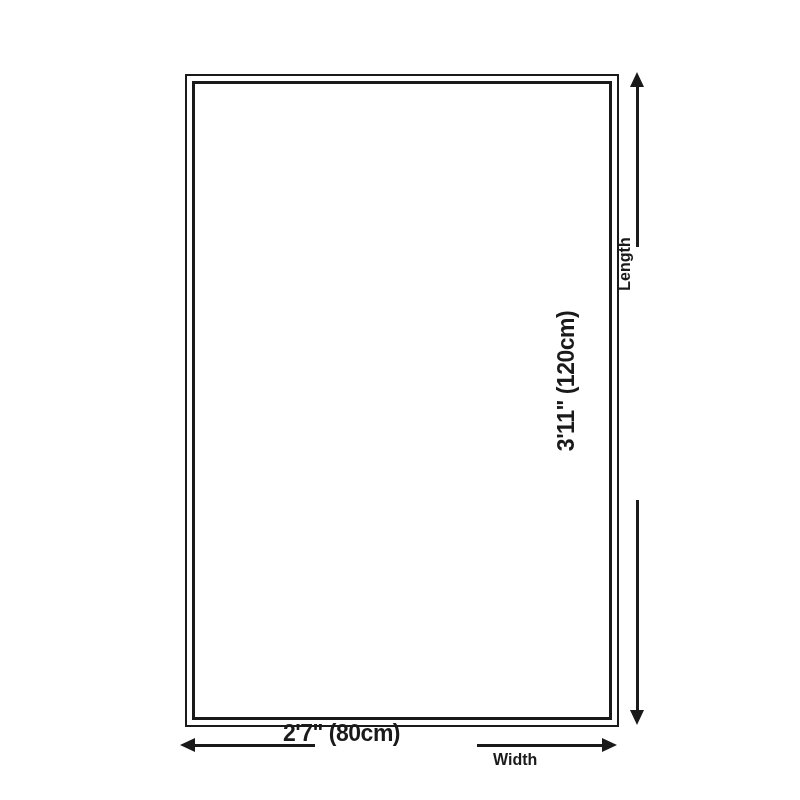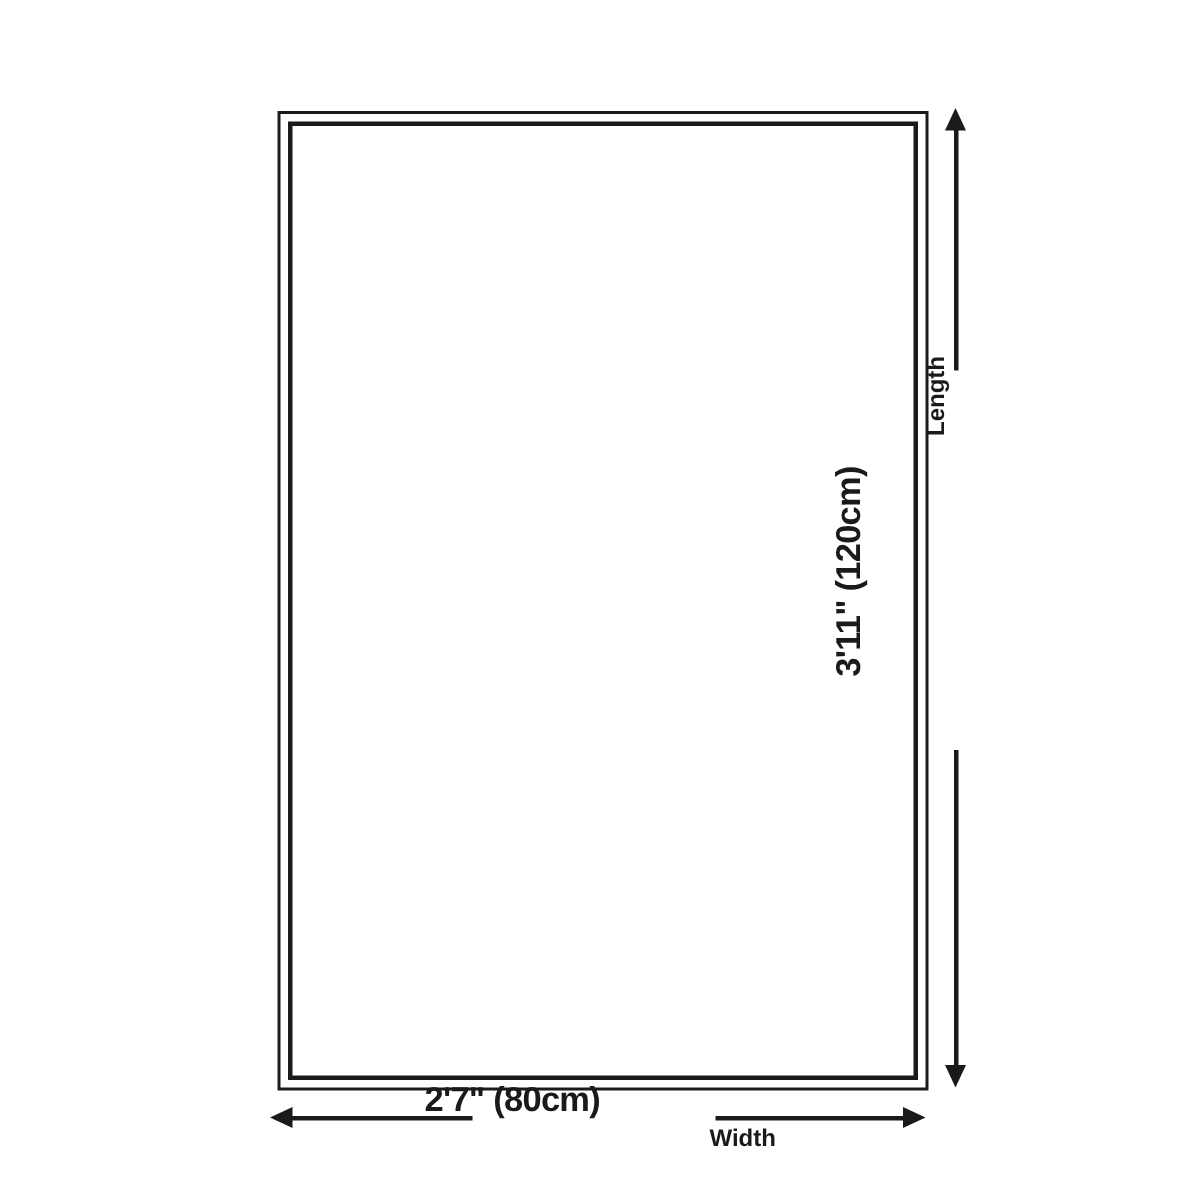--- a/index.html
+++ b/index.html
@@ -121,19 +121,19 @@
   </div>
 
   <div>
     <div class="arrowhead ah-left" style="left:180px; top:738px;"></div>
     <div class="dim-line" style="left:194px; top:744px; width:121px; height:3px;"></div>
 
     <div class="anchor-box" style="left:400px; top:746px;">
       <span class="center-anchor" style="font-size:23px; letter-spacing:-0.5px;">2'7" (80cm)</span>
     </div>
 
-    <div class="dim-label" style="left:473px; top:751px;">Width</div>
+    <div class="dim-label" style="left:493px; top:751px;">Width</div>
 
     <div class="dim-line" style="left:477px; top:744px; width:126px; height:3px;"></div>
     <div class="arrowhead ah-right" style="left:602px; top:738px;"></div>
   </div>
 
 </div>
 
 </body></html>

